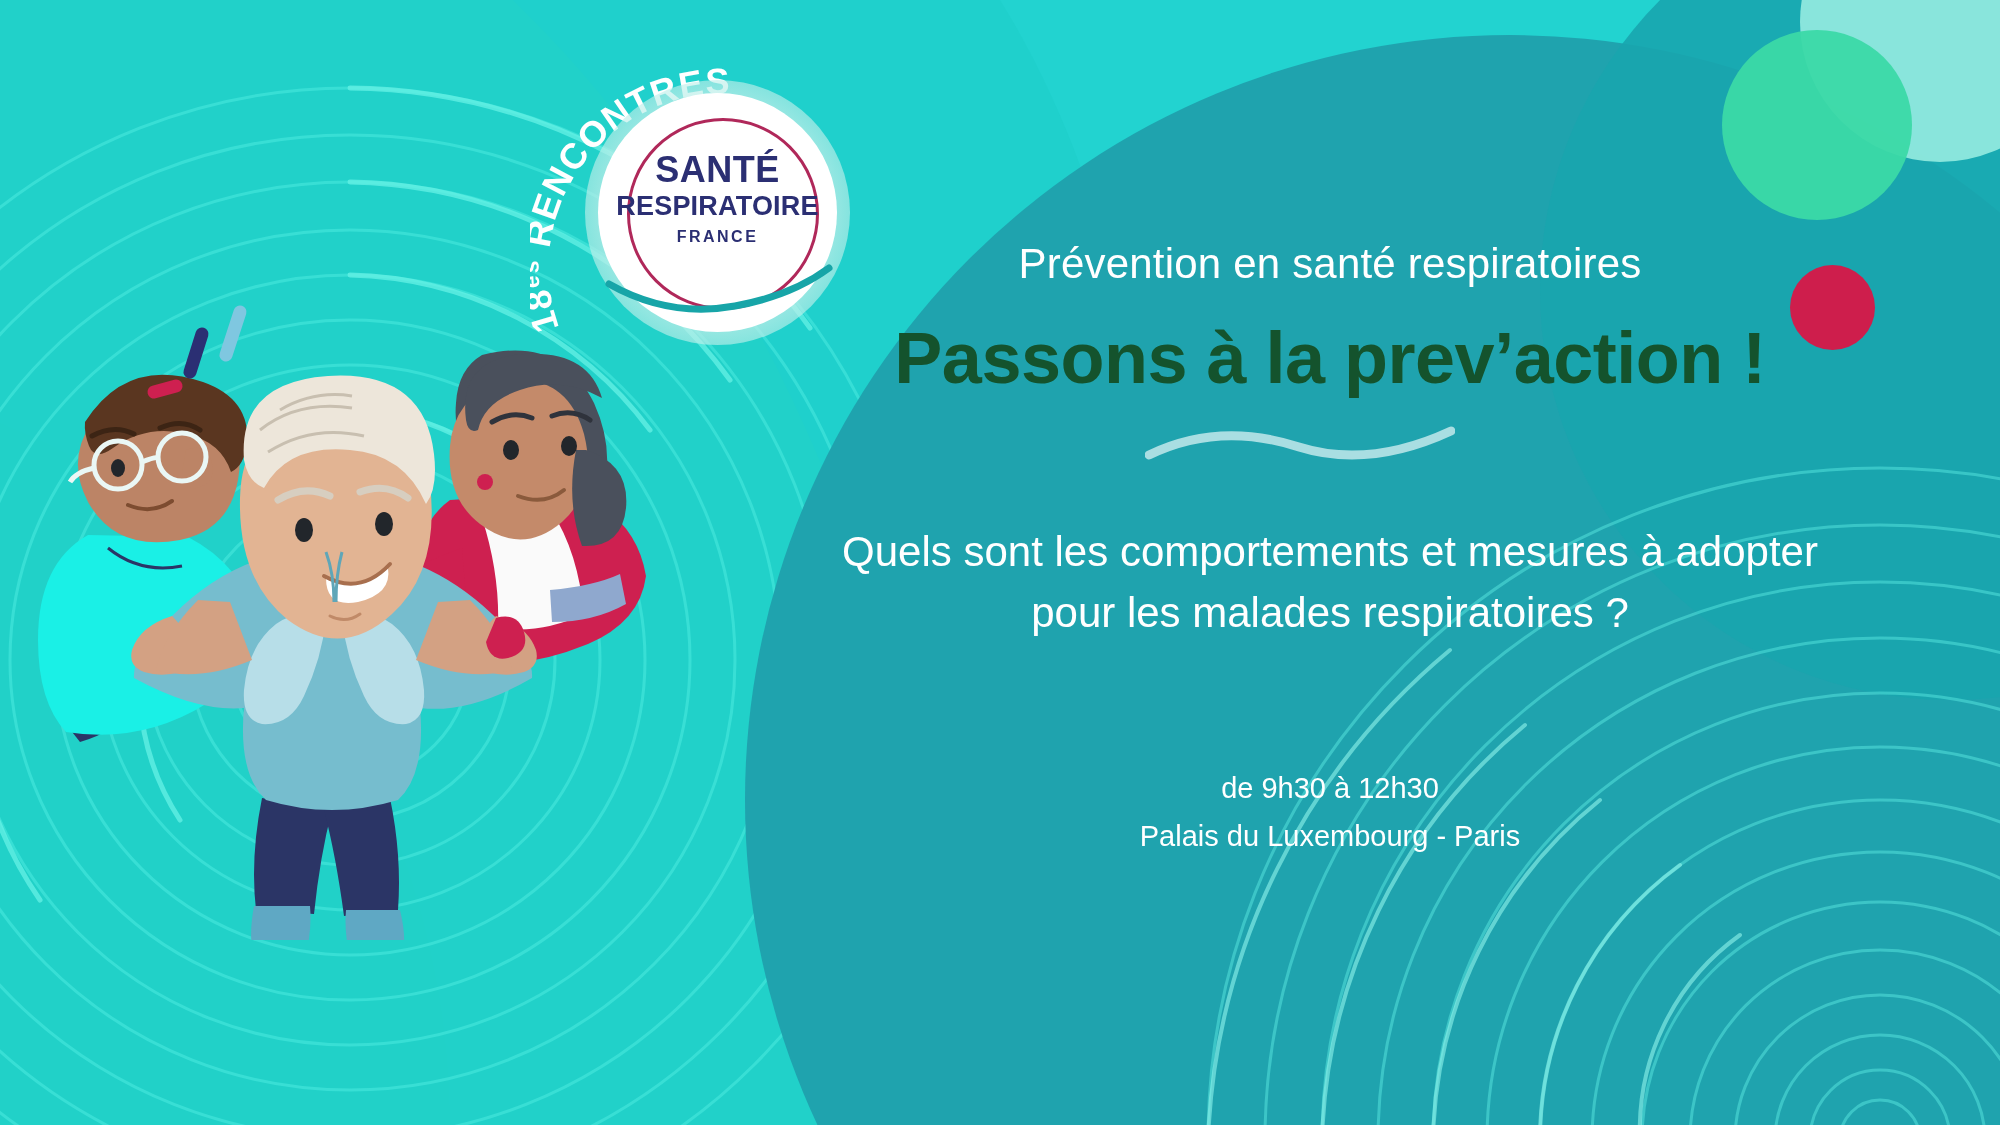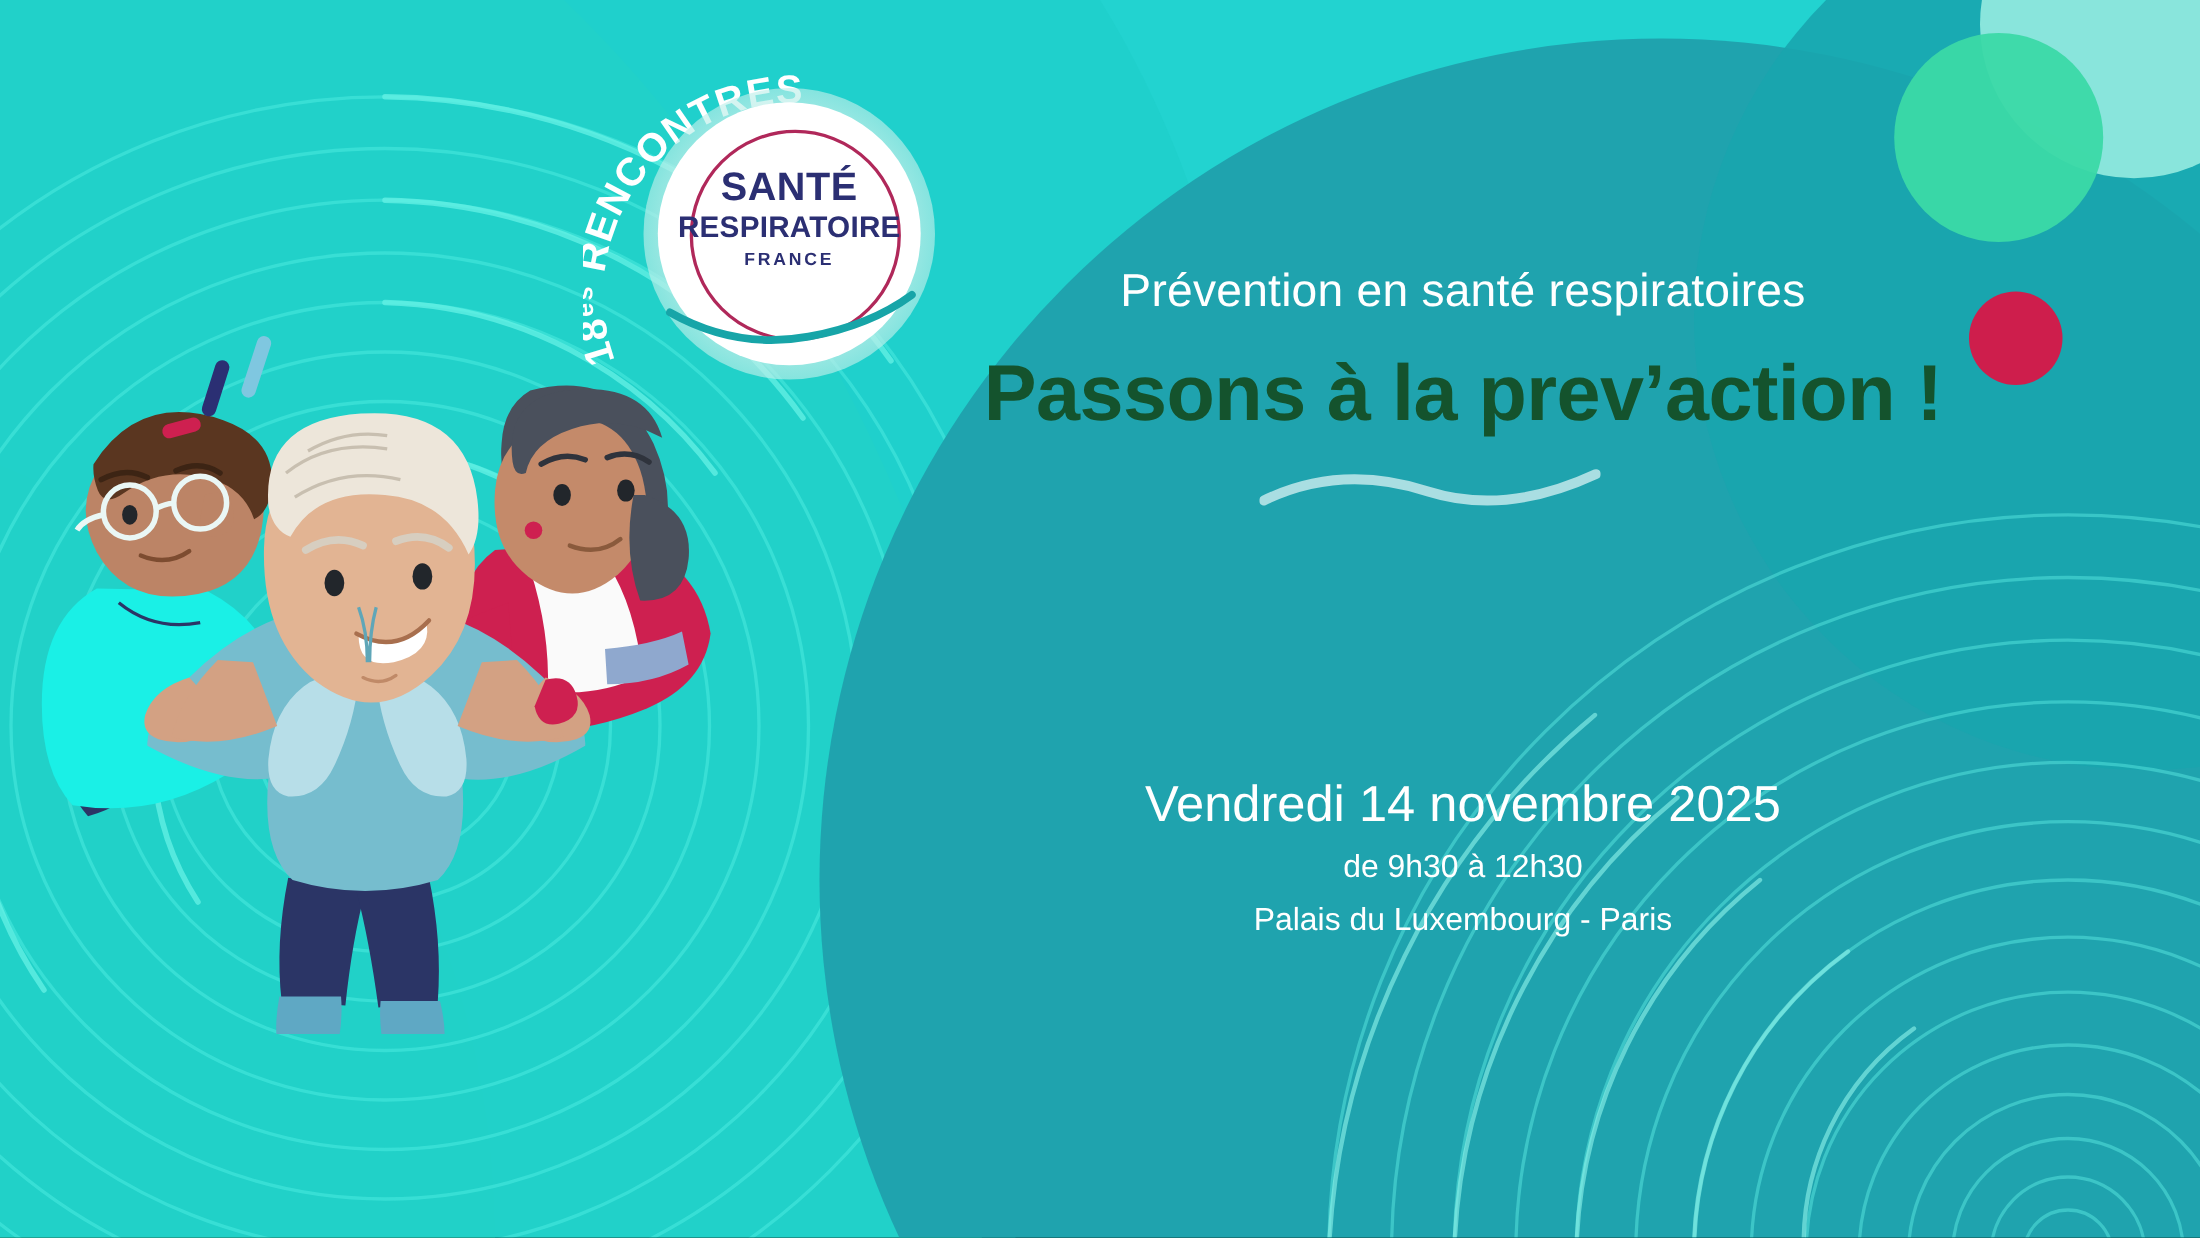--- a/index.html
+++ b/index.html
@@ -300,22 +300,25 @@
   </div>
 
   <div class="content">
     <div class="kicker">Prévention en santé respiratoires</div>
     <div class="headline">Passons à la prev’action !</div>
 
     <svg class="wave" viewBox="0 0 310 40" style="left:355px;top:425px;">
       <path d="M4 30 q70 -34 150 -8 q70 22 152 -16" fill="none" stroke="#A9DEE2" stroke-width="9" stroke-linecap="round"></path>
     </svg>
 
-
-    <div class="dateline">Vendredi 14 novembre 2025</div>
+    <div class="question">
+      <div>Quels sont les comportements et mesures à adopter</div>
+      <div>pour les malades respiratoires ?</div>
+    </div>
+
     <div class="timeline">de 9h30 à 12h30</div>
     <div class="venue">Palais du Luxembourg - Paris</div>
 
     <div class="tagline">
     </div>
   </div>
 
 </div>
 
 </body></html>

